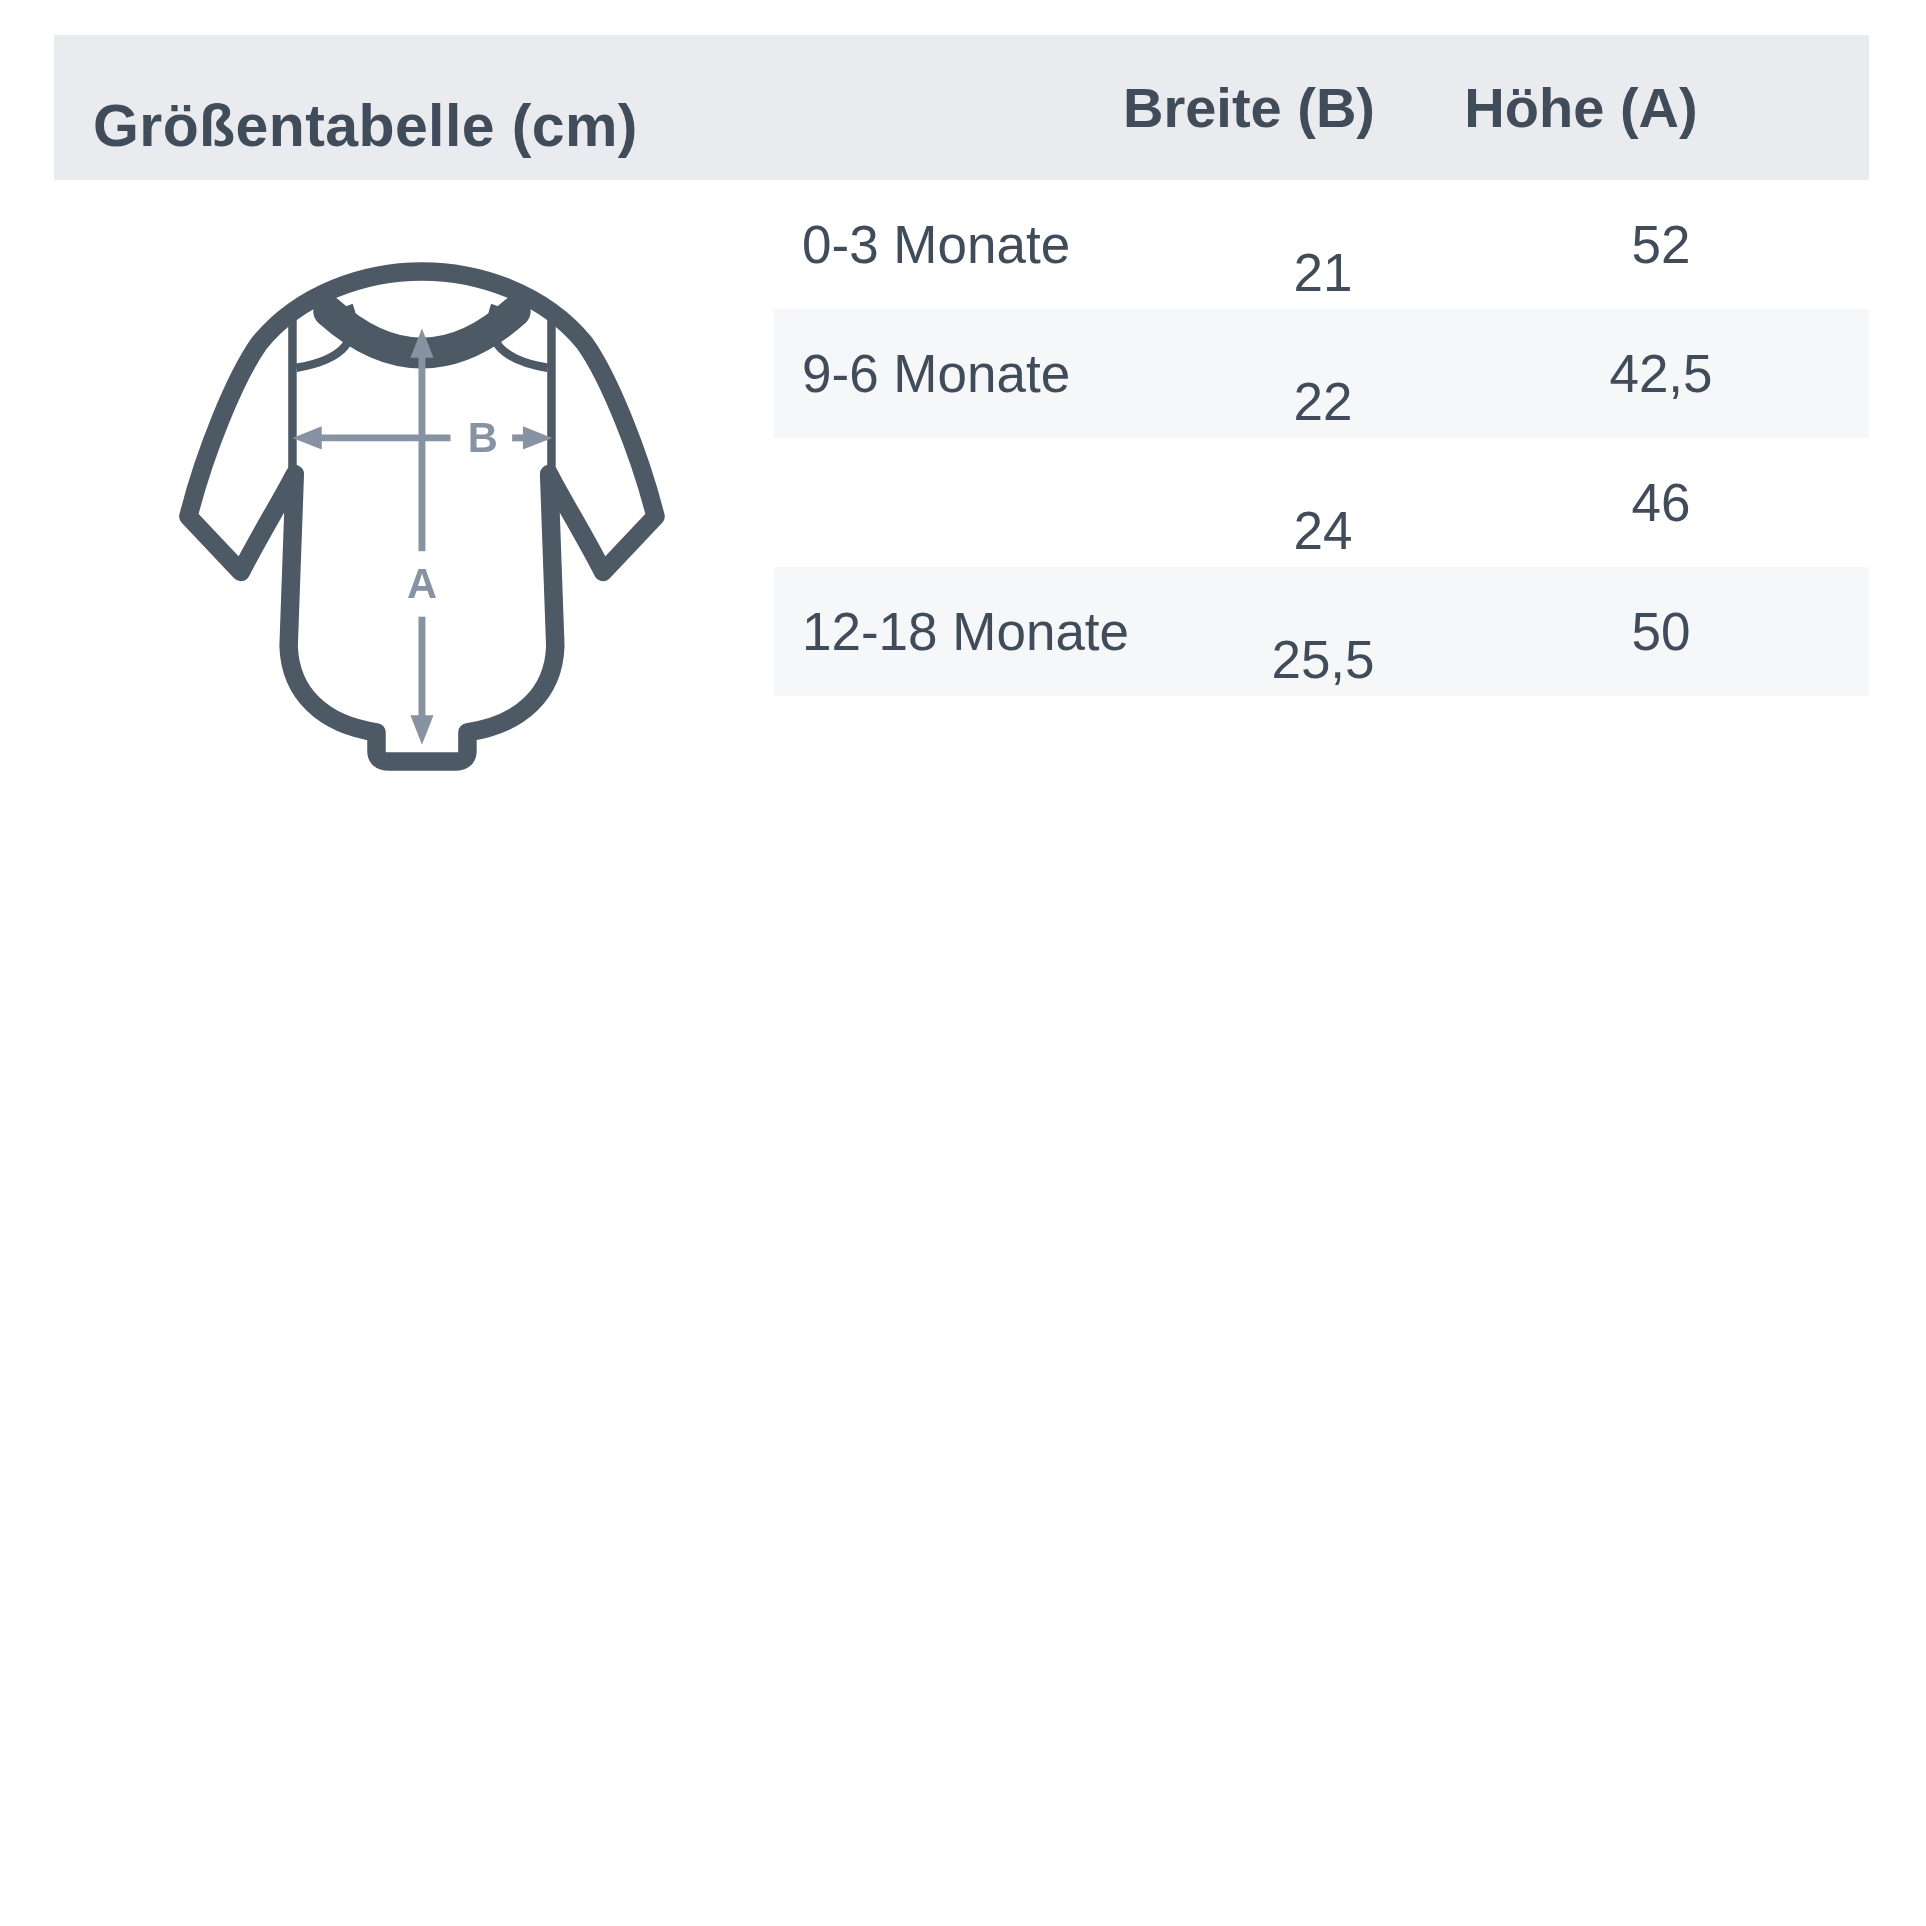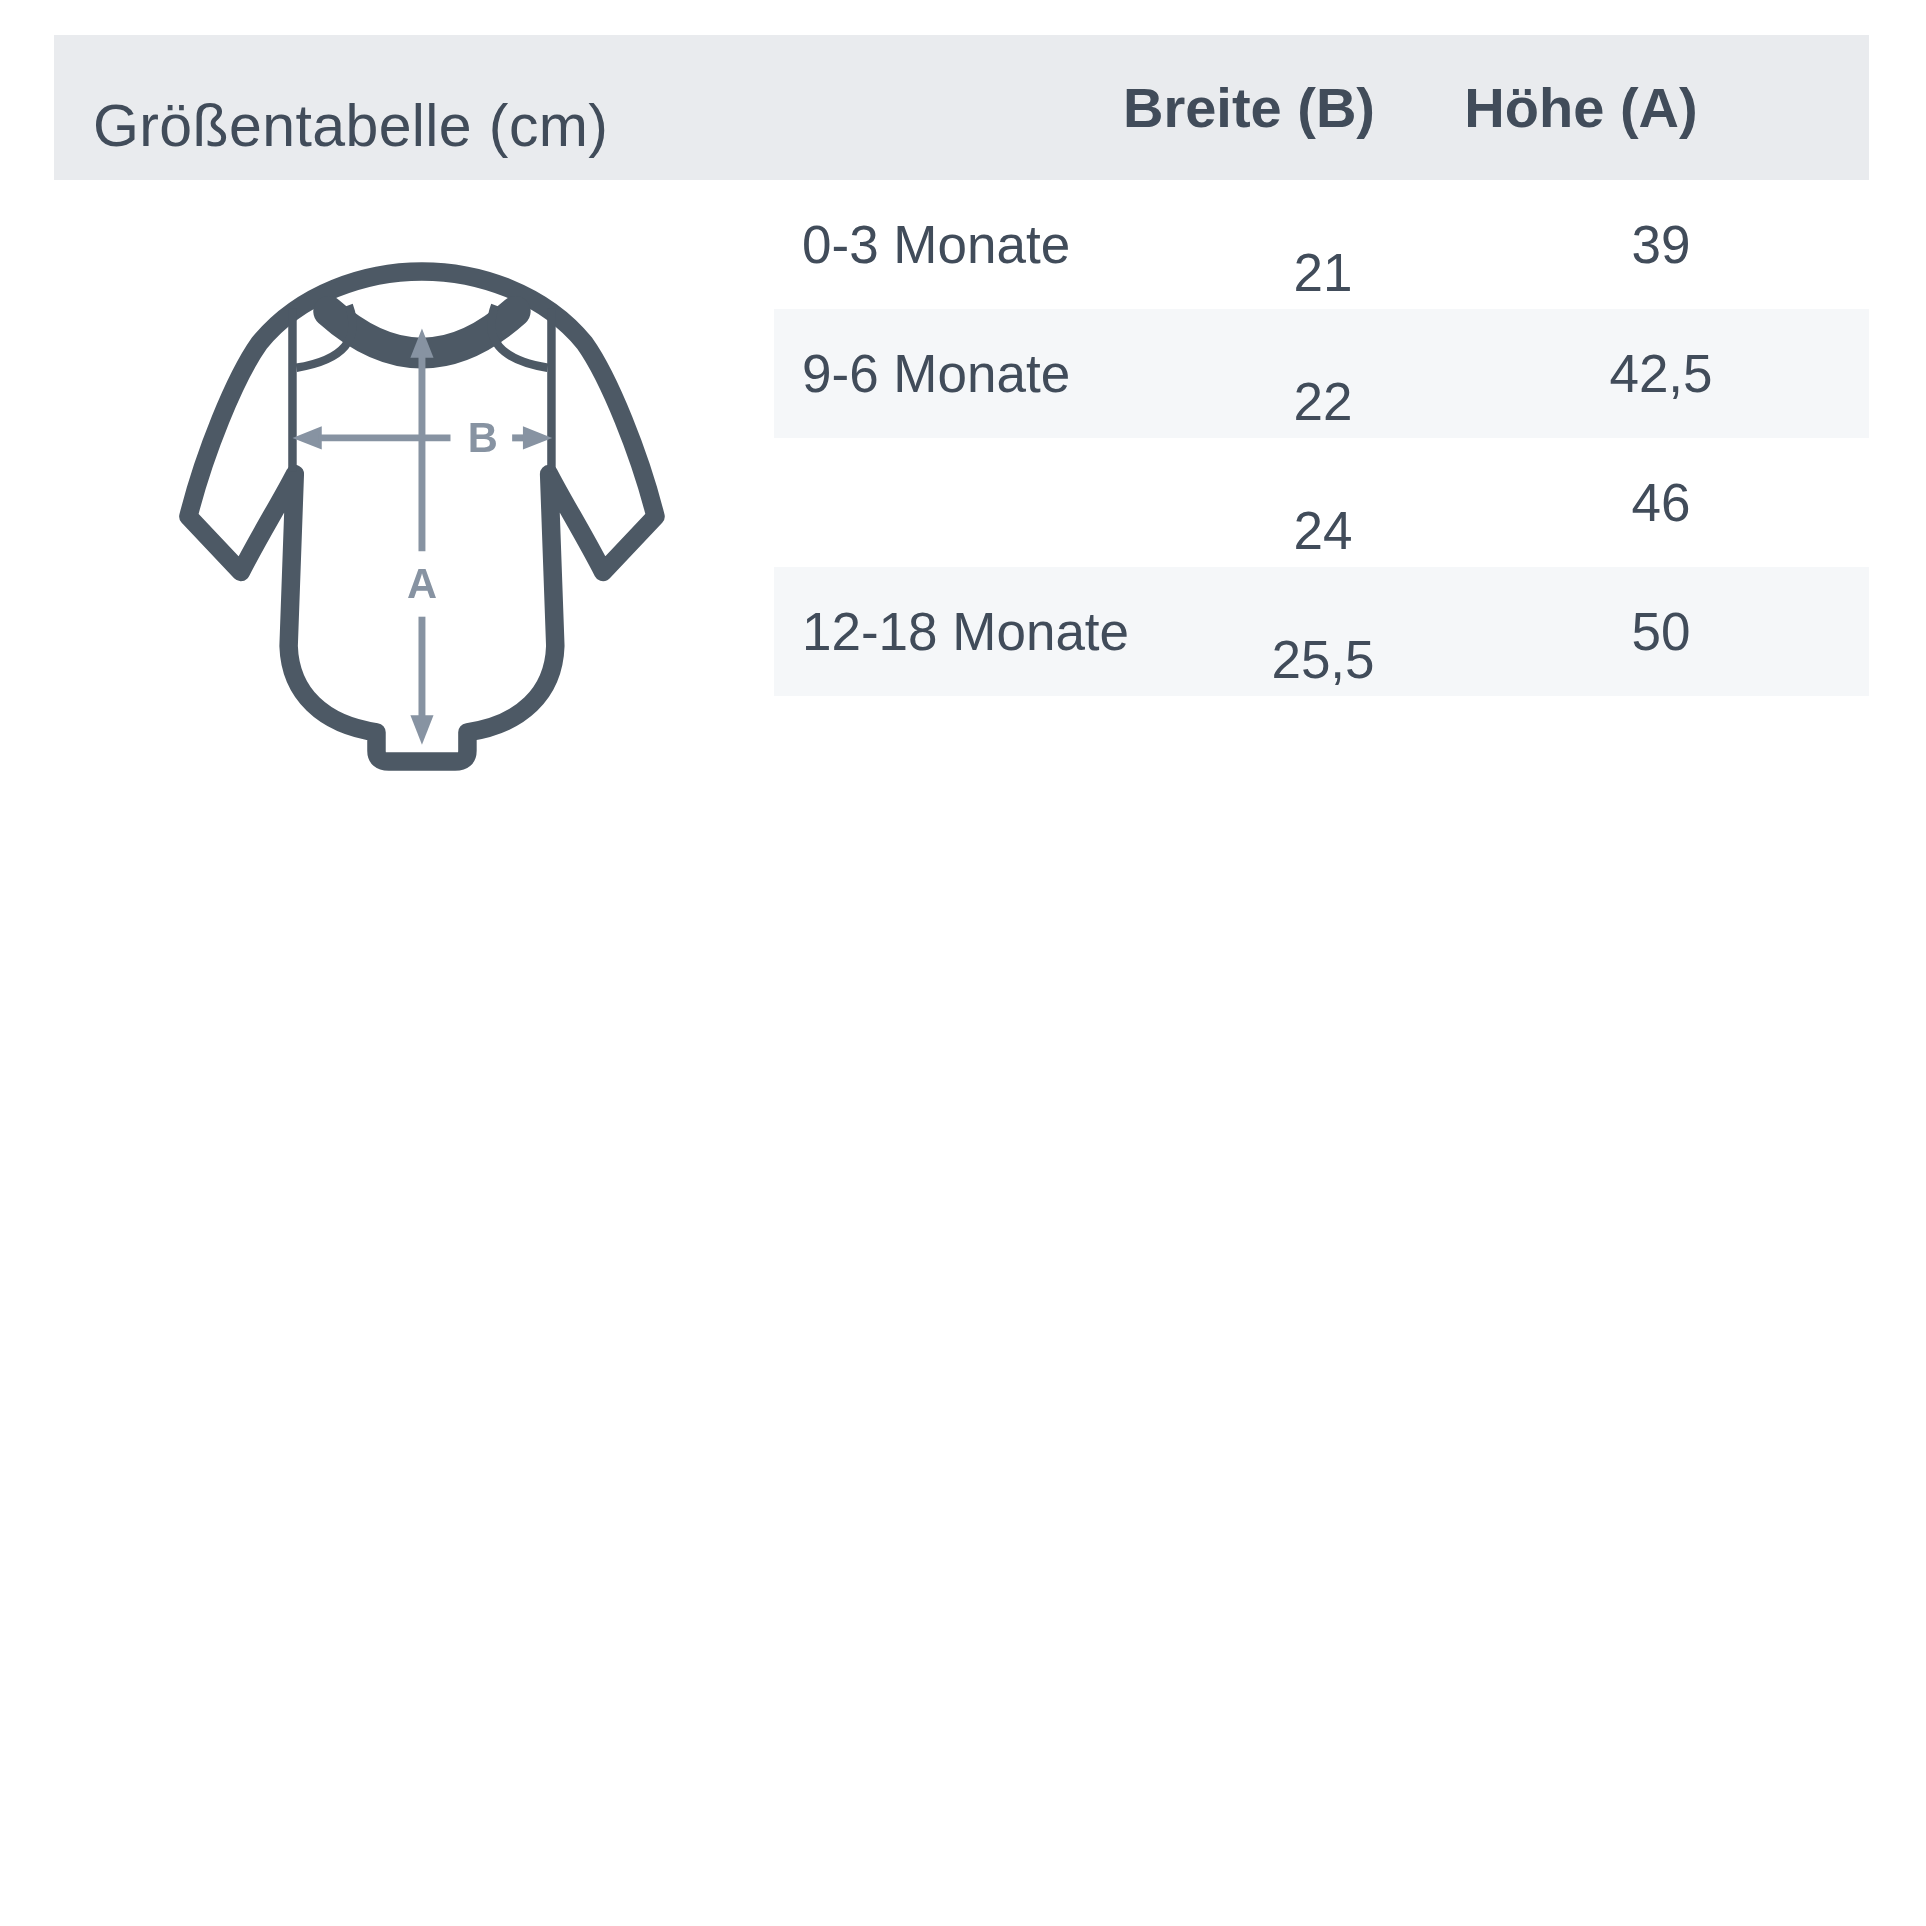--- a/index.html
+++ b/index.html
@@ -26,21 +26,21 @@
     background: #e9ebee;
   }
   .header-band .title {
     position: absolute;
     left: 39px;
     top: 0;
     height: 181px;
     display: flex;
     align-items: center;
     font-size: 59px;
-    font-weight: normal;
+    font-weight: bold;
     color: #414c5a;
     letter-spacing: 0.4px;
     white-space: nowrap;
   }
   .header-band .col-head {
     position: absolute;
     top: 0;
     height: 145px;
     display: flex;
     align-items: center;
@@ -114,21 +114,21 @@
   <div class="header-band">
     <div class="title">Größentabelle (cm)</div>
     <div class="col-head breite">Breite (B)</div>
     <div class="col-head hoehe">Höhe (A)</div>
   </div>
 
   <div class="rows">
     <div class="t-row">
       <div class="cell label">0-3 Monate</div>
       <div class="cell breite">21</div>
-      <div class="cell hoehe">39</div>
+      <div class="cell hoehe">52</div>
     </div>
     <div class="t-row alt">
       <div class="cell label">9-6 Monate</div>
       <div class="cell breite">22</div>
       <div class="cell hoehe">42,5</div>
     </div>
     <div class="t-row">
       <div class="cell breite">24</div>
       <div class="cell hoehe">46</div>
     </div>

